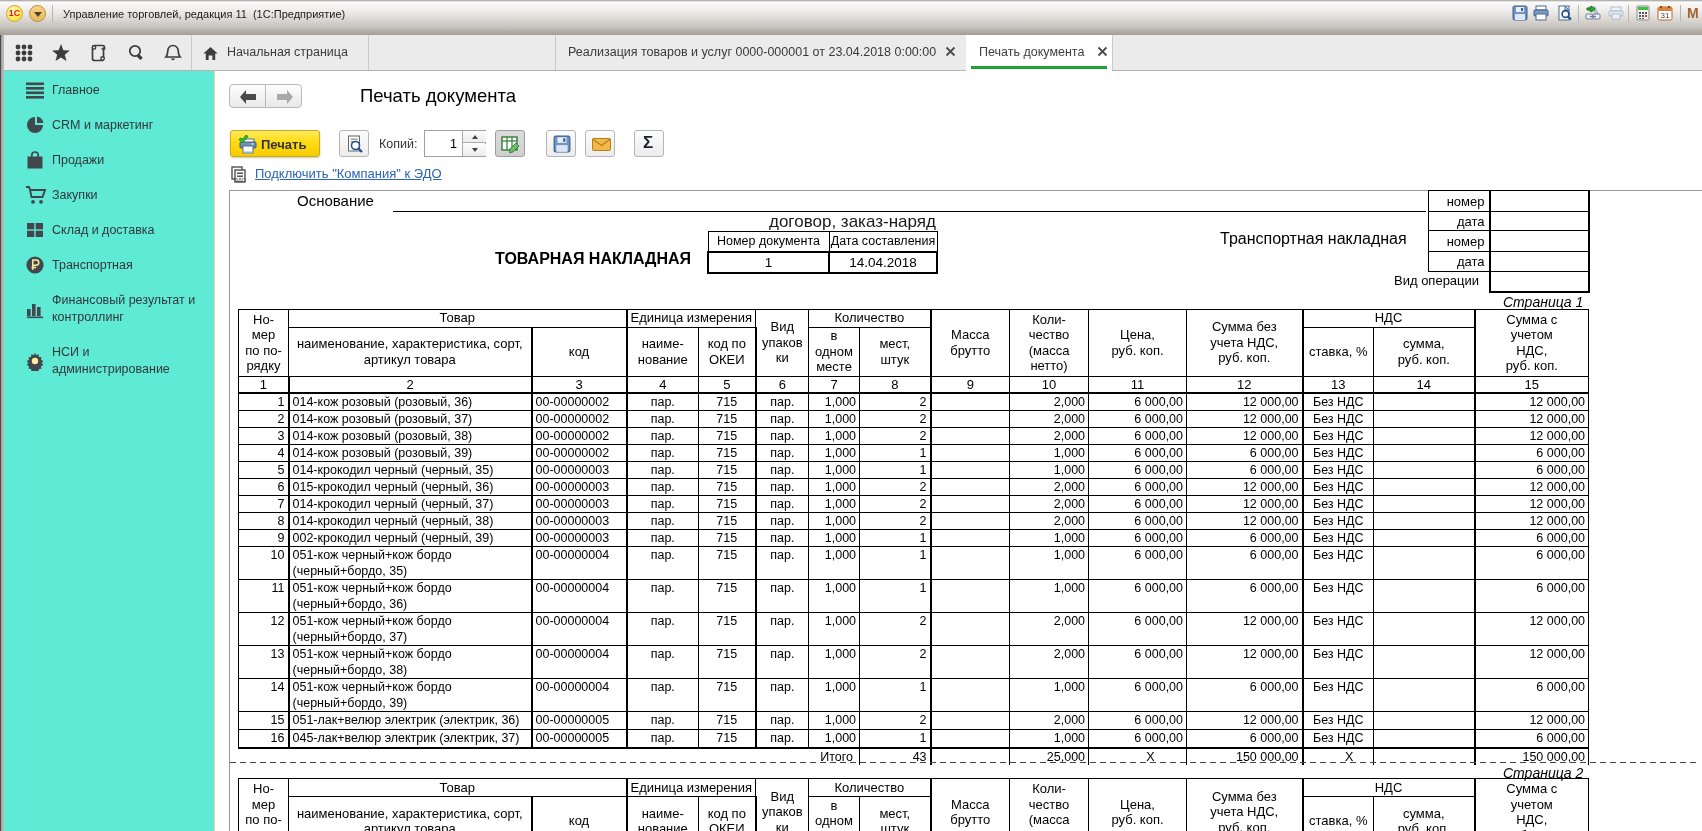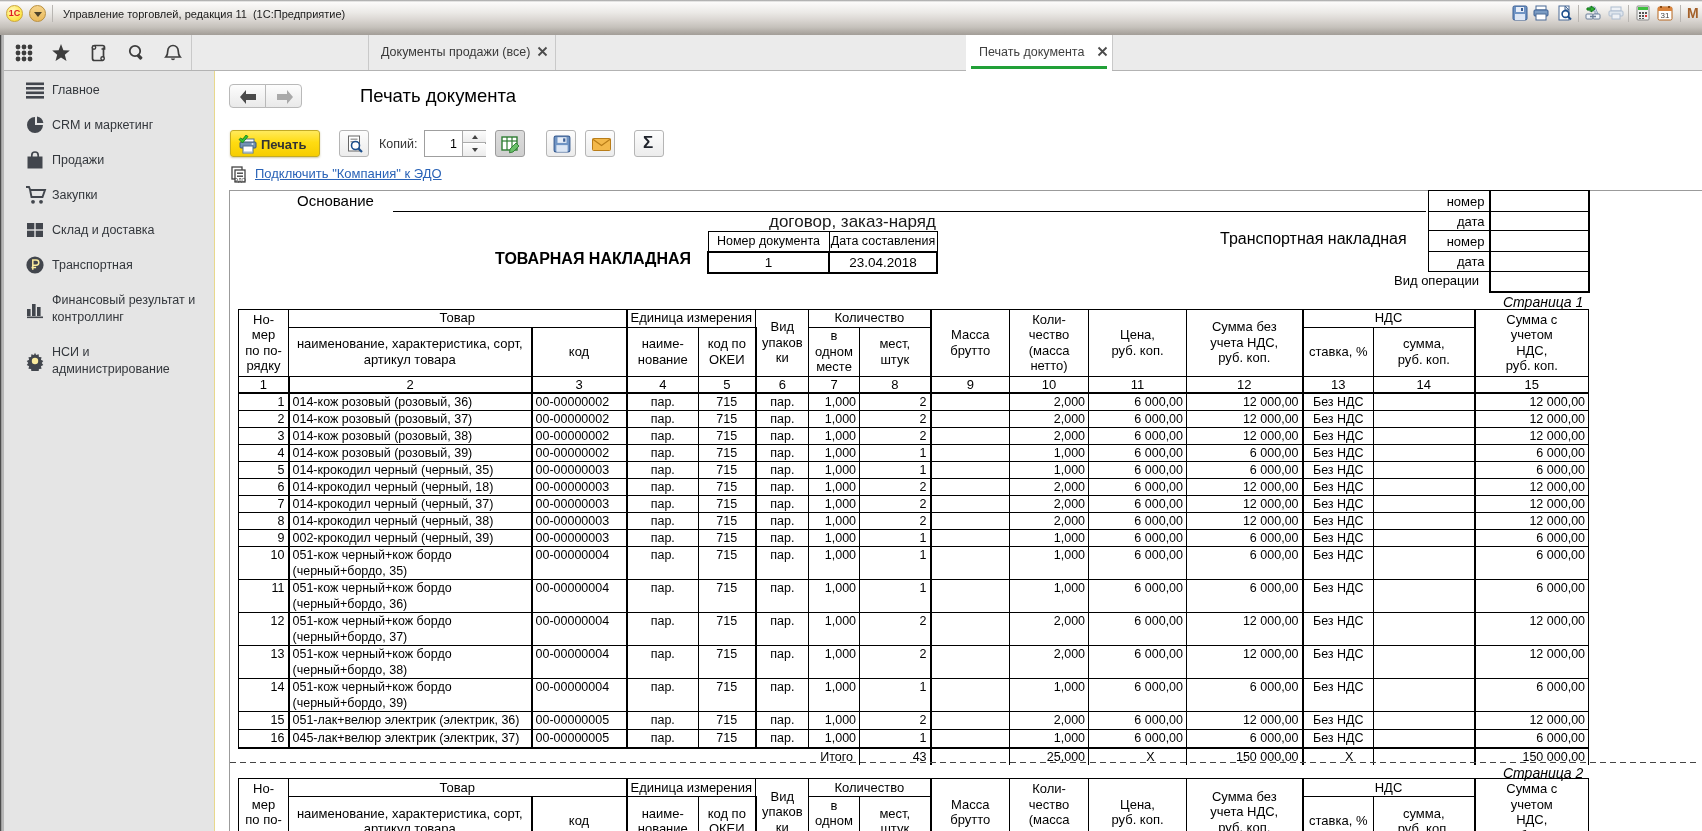--- a/index.html
+++ b/index.html
@@ -16,21 +16,21 @@
 .tsep{position:absolute;top:5px;width:1px;height:17px;background:#b9b6b2;}
 #tabbar{left:0;top:35px;width:1702px;height:36px;background:#ebebeb;border-bottom:1px solid #b3b3b3;}
 .tab{position:absolute;top:0;height:35px;font-size:12.5px;color:#3a3a3a;}
 .tabsep{position:absolute;top:0;width:1px;height:35px;background:#c9c9c9;}
 .tlabel{position:absolute;top:10px;white-space:nowrap;}
 .xclose{position:absolute;top:11px;width:11px;height:11px;}
 .xclose svg{display:block;}
 #activetab{background:#fff;height:36px;}
 #activetab .green{position:absolute;left:5px;right:5px;bottom:2px;height:3px;background:#21a038;}
 #winedge{left:0;top:35px;width:4px;height:796px;background:linear-gradient(90deg,#4c4c4c 0 1px,#9d9d9d 1px 2px,#b7b7b7 2px 4px);}
-#sidebar{left:4px;top:71px;width:211px;height:760px;background:#e5e5e5;border-right:1px solid #e8d88c;}
+#sidebar{left:4px;top:71px;width:211px;height:760px;background:#5eead4;border-right:1px solid #e8d88c;}
 .sitem{position:absolute;left:48px;font-size:12.5px;color:#33373c;line-height:17px;white-space:nowrap;}
 .sicon{position:absolute;left:21px;width:20px;height:20px;}
 .navbtns{left:229px;top:84px;width:74px;height:24px;}
 .navbtns .b{position:absolute;top:0;width:37px;height:24px;background:linear-gradient(#fdfdfd,#e9e9e9);border:1px solid #b9b9b9;}
 .navbtns .b1{left:0;border-radius:4px 0 0 4px;}
 .navbtns .b2{left:36px;border-radius:0 4px 4px 0;}
 #pagetitle{left:360px;top:84.5px;font-size:18.5px;color:#000;}
 .btn{position:absolute;top:130px;height:27px;background:linear-gradient(#fdfdfd,#ececec);border:1px solid #b5b5b5;border-radius:3px;}
 #btnprint{left:230px;width:90px;background:linear-gradient(#ffea5c,#ffdc12 45%,#f6cd00);border:1px solid #c3ab25;box-shadow:0 1px 2px rgba(120,100,0,.35);}
 #btnprint span{position:absolute;left:30px;top:6px;font-size:13px;font-weight:700;color:#333;}
@@ -145,30 +145,36 @@
     </svg>
 <svg class="abs" style="left:128px;top:9px" width="18" height="18" viewBox="0 0 18 18">
       <circle cx="7" cy="7" r="5.2" fill="none" stroke="#3d3d3d" stroke-width="1.8"></circle>
       <rect x="10.6" y="9.5" width="6" height="3.4" rx="1" transform="rotate(45 10.6 9.5)" fill="#3d3d3d"></rect>
     </svg>
 <svg class="abs" style="left:164px;top:9px" width="18" height="18" viewBox="0 0 18 18">
       <path d="M9 1.5 a5.2 5.2 0 0 1 5.2 5.2 c0 4 1.4 5.6 2 6.3 h-14.4 c0.6-0.7 2-2.3 2-6.3 A5.2 5.2 0 0 1 9 1.5 z" fill="none" stroke="#3d3d3d" stroke-width="1.7"></path>
       <path d="M6.8 14.5 a2.3 2.3 0 0 0 4.4 0 z" fill="#3d3d3d"></path>
     </svg>
 <div class="tabsep" style="left:191px"></div>
+<div class="tab" style="left:192px;width:176px">
+      <svg class="abs" style="left:10px;top:10px" width="17" height="17" viewBox="0 0 18 18">
+        <path d="M9 2 L16.5 9 H14 V16 H11 V11 H7 V16 H4 V9 H1.5 Z" fill="#3d3d3d"></path>
+      </svg>
+      <span class="tlabel" style="left:35px">Начальная страница</span>
+    </div>
 <div class="tabsep" style="left:368px"></div>
-<div class="tab" style="left:368px;width:187px">
-      <span class="tlabel" style="left:13px">Документы продажи (все)</span>
-      <span class="xclose" style="left:169px">
+<div class="tabsep" style="left:555px"></div>
+<div class="tab" style="left:555px;width:411px">
+      <span class="tlabel" style="left:13px">Реализация товаров и услуг 0000-000001 от 23.04.2018 0:00:00</span>
+      <span class="xclose" style="left:390px">
         <svg width="11" height="11" viewBox="0 0 11 11">
           <path d="M1.5 1.5 L9.5 9.5 M9.5 1.5 L1.5 9.5" stroke="#4b4b4b" stroke-width="1.8"></path>
         </svg>
       </span>
     </div>
-<div class="tabsep" style="left:555px"></div>
 <div class="tabsep" style="left:966px"></div>
 <div class="tab" id="activetab" style="left:966px;width:146px">
       <span class="tlabel" style="left:13px;color:#404040">Печать документа</span>
       <span class="xclose" style="left:131px">
         <svg width="11" height="11" viewBox="0 0 11 11">
           <path d="M1.5 1.5 L9.5 9.5 M9.5 1.5 L1.5 9.5" stroke="#4b4b4b" stroke-width="1.8"></path>
         </svg>
       </span>
       <div class="green"></div>
     </div>
@@ -325,21 +331,21 @@
         <col style="width:121px">
         <col style="width:108px">
       </colgroup>
 <tbody>
         <tr style="height:20px">
           <td style="border:1px solid #000;text-align:center;font-size:12.5px;white-space:nowrap">Номер документа</td>
           <td style="border:1px solid #000;text-align:center;font-size:12.5px;white-space:nowrap">Дата составления</td>
         </tr>
 <tr style="height:21px">
           <td style="border:2px solid #000;text-align:center;font-size:13.5px">1</td>
-          <td style="border:2px solid #000;text-align:center;font-size:13.5px">23.04.2018</td>
+          <td style="border:2px solid #000;text-align:center;font-size:13.5px">14.04.2018</td>
         </tr>
 </tbody>
     </table>
   </div>
 <div class="abs d" style="left:495px;top:249.5px;font-weight:700;font-size:16px">ТОВАРНАЯ НАКЛАДНАЯ</div>
 <div class="abs d" style="left:1220px;top:229.5px;font-size:16px">Транспортная накладная</div>
 <div class="abs" style="left:1428px;top:190px">
 <table style="width:160px">
 <colgroup>
         <col style="width:61px">
@@ -511,21 +517,21 @@
           <td class="bL"></td>
           <td class="r">1,000</td>
           <td class="r">6 000,00</td>
           <td class="r bR">6 000,00</td>
           <td class="c">Без НДС</td>
           <td class="bR"></td>
           <td class="r">6 000,00</td>
         </tr>
         <tr style="height:17px">
           <td class="r">6</td>
-          <td class="bL" style="white-space:normal;line-height:16px">014-крокодил черный (черный, 18)</td>
+          <td class="bL" style="white-space:normal;line-height:16px">015-крокодил черный (черный, 36)</td>
           <td class="bL bR">00-00000003</td>
           <td class="c">пар.</td>
           <td class="c bR">715</td>
           <td class="c">пар.</td>
           <td class="r">1,000</td>
           <td class="r">2</td>
           <td class="bL"></td>
           <td class="r">2,000</td>
           <td class="r">6 000,00</td>
           <td class="r bR">12 000,00</td>

